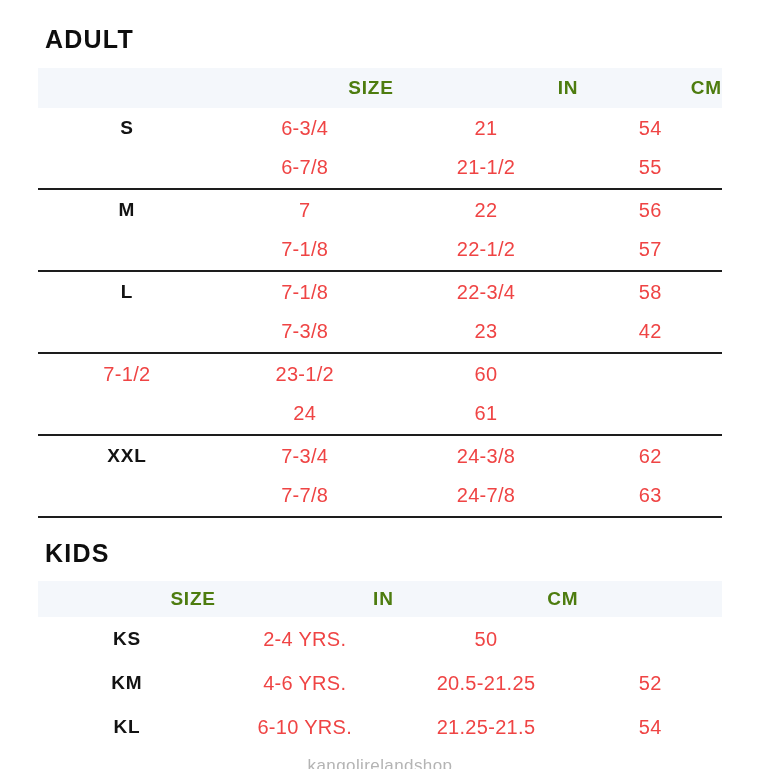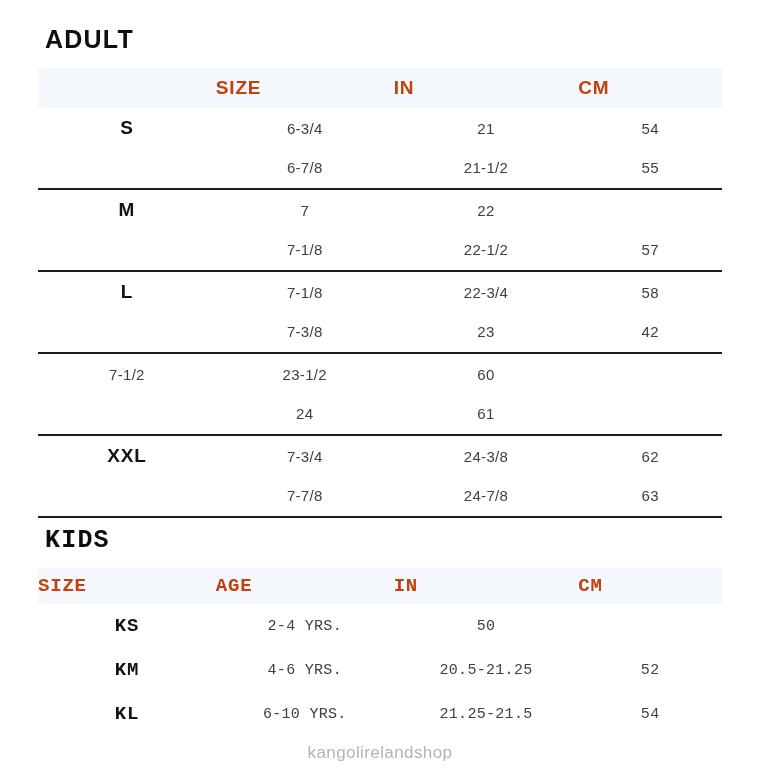--- a/index.html
+++ b/index.html
@@ -29,43 +29,43 @@
   }
   .thead {
     background: #f4f7fb;
     height: 40px;
   }
   .kids .thead { height: 36px; }
   .th {
     font-size: 19px;
     font-weight: 700;
     letter-spacing: 0.8px;
-    color: #c2410c;
-    text-align: left;
+    color: #4d7c0f;
+    text-align: right;
   }
   .tr { height: 39px; }
   .kids .tr { height: 44px; }
   .td {
-    font-size: 15px;
+    font-size: 20px;
     font-weight: 300;
-    color: #404040;
+    color: #ef4444;
     text-align: center;
     letter-spacing: 0.3px;
   }
   .td.row-label {
     font-size: 19px;
     font-weight: 700;
     letter-spacing: 0.8px;
     color: #131313;
   }
   .group {
     border-bottom: 2px solid #1d1d1d;
     padding: 1px 0;
   }
-  .kids-section { margin-top: 9px; font-family: Liberation Mono, monospace; }
+  .kids-section { margin-top: 22px; }
   .watermark {
     margin-top: 7px;
     text-align: center;
     font-size: 17px;
     letter-spacing: 0.4px;
     color: #b4b4b4;
   }
 </style>
 </head>
 <body>
@@ -95,20 +95,21 @@
         <div class="td">21-1/2</div>
         <div class="td">55</div>
       </div>
     </div>
 
     <div class="group">
       <div class="tr">
         <div class="td row-label">M</div>
         <div class="td">7</div>
         <div class="td">22</div>
+        <div class="td">56</div>
       </div>
       <div class="tr">
         <div class="td row-label"></div>
         <div class="td">7-1/8</div>
         <div class="td">22-1/2</div>
         <div class="td">57</div>
       </div>
     </div>
 
     <div class="group">
@@ -154,21 +155,20 @@
       </div>
     </div>
   </div>
 
   <div class="kids-section">
     <h1 class="section-title">KIDS</h1>
 
     <div class="size-table kids">
       <div class="thead">
         <div class="th">SIZE</div>
-        <div class="th">AGE</div>
         <div class="th">IN</div>
         <div class="th">CM</div>
       </div>
 
       <div class="tr">
         <div class="td row-label">KS</div>
         <div class="td">2-4 YRS.</div>
         <div class="td">50</div>
       </div>
       <div class="tr">

